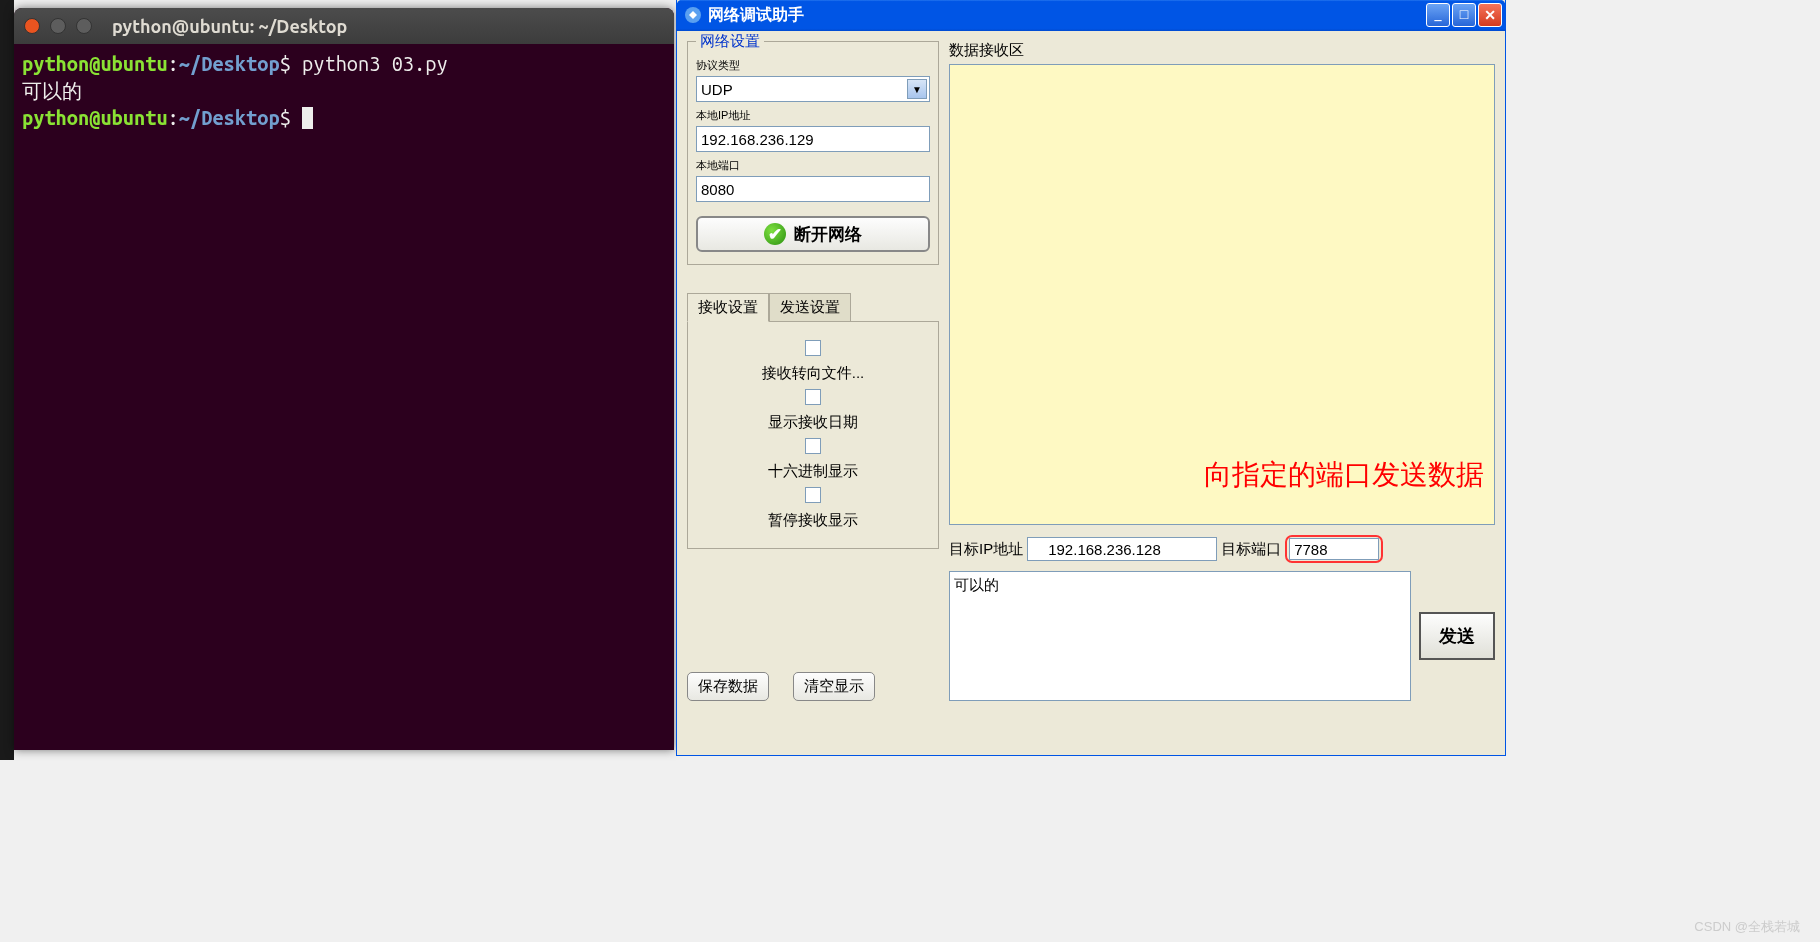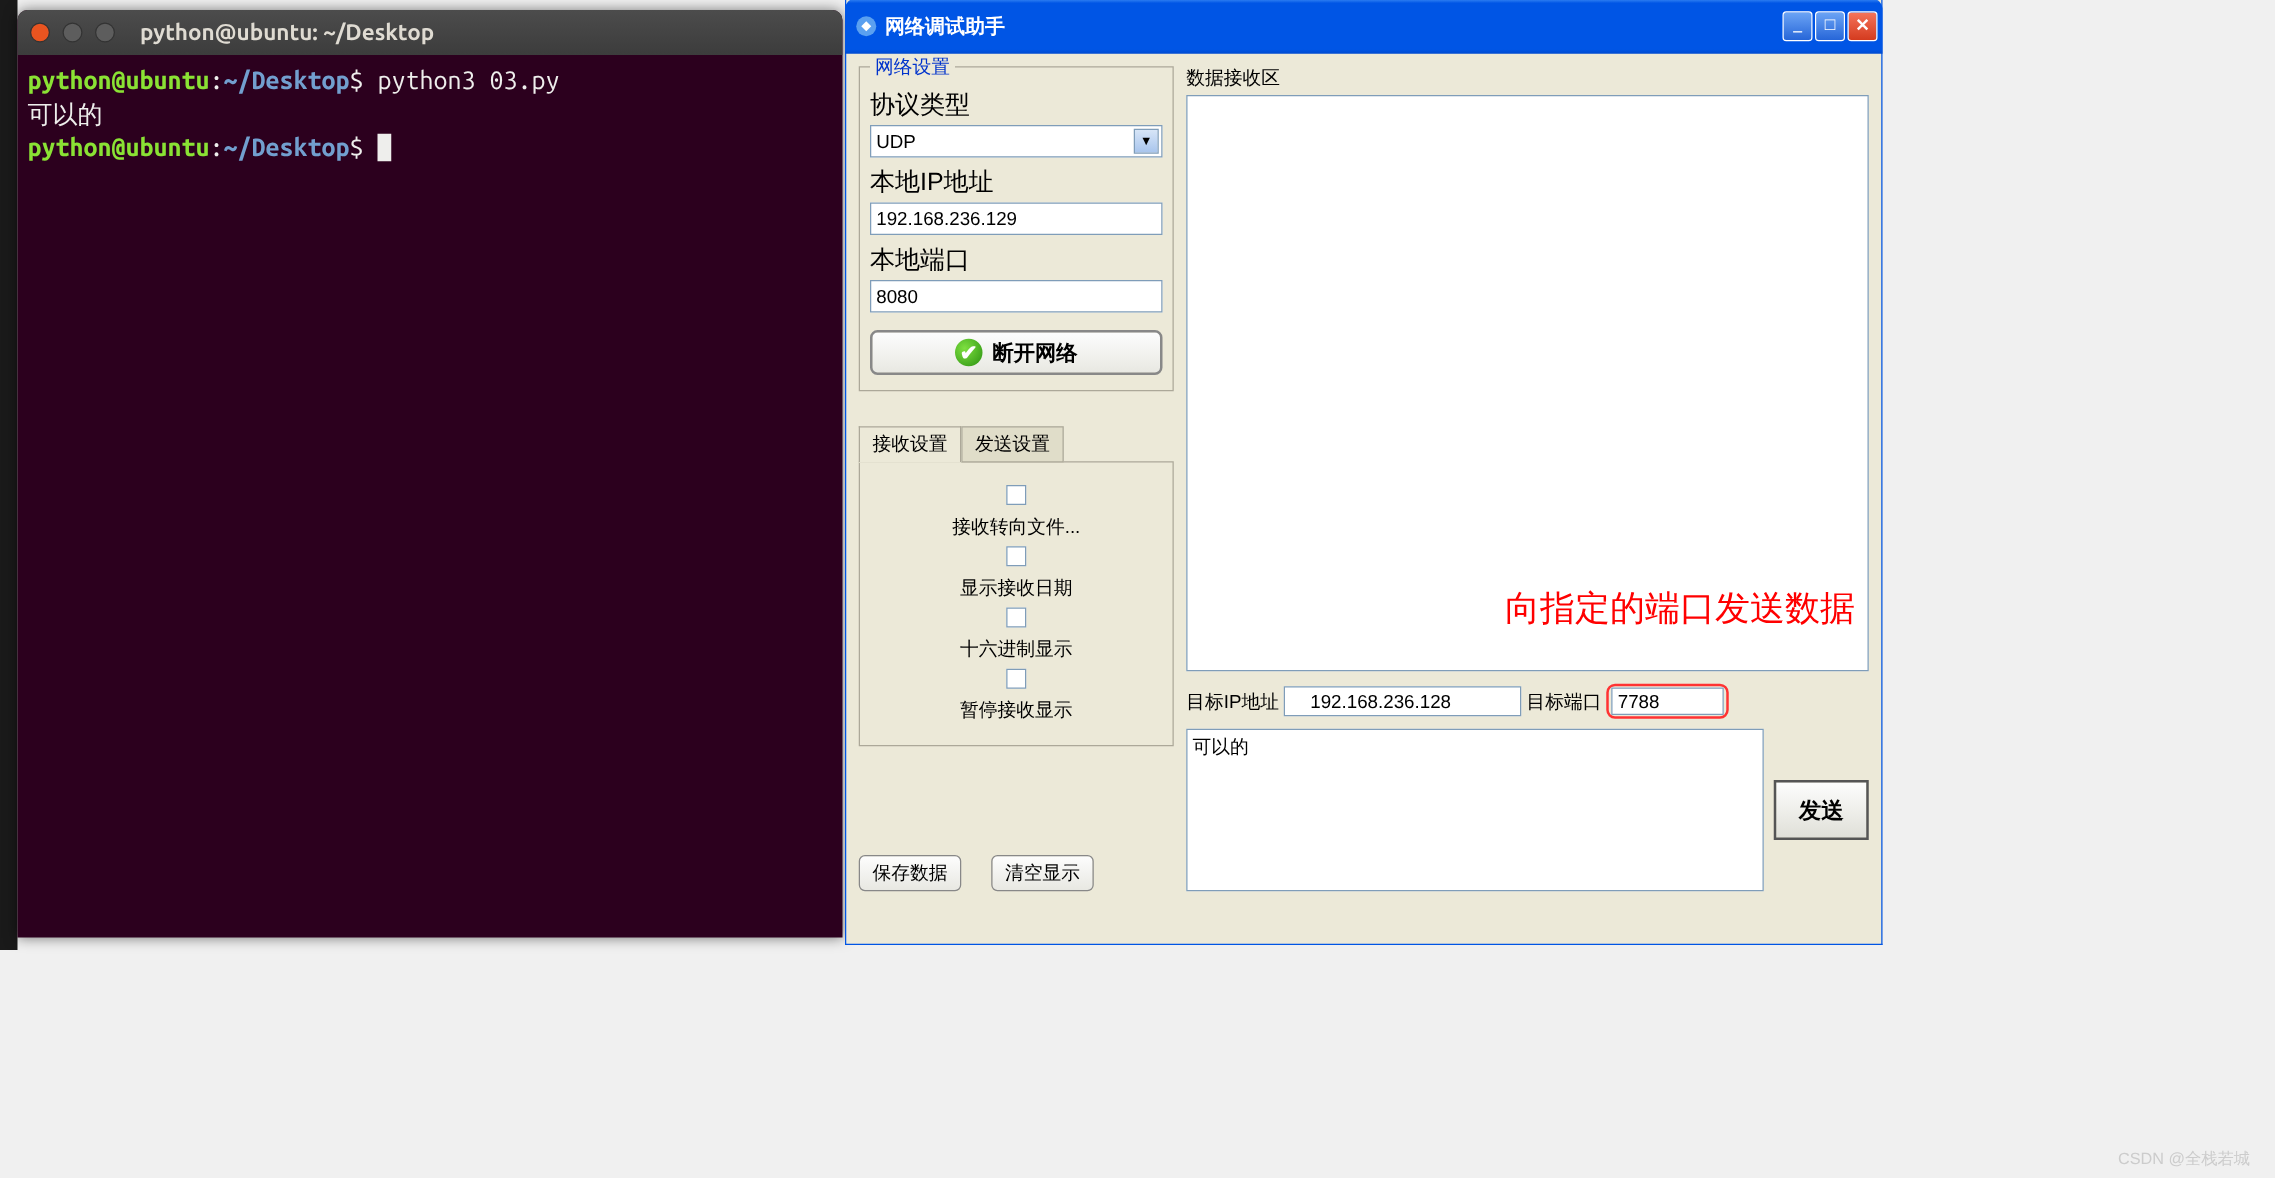--- a/index.html
+++ b/index.html
@@ -14,52 +14,52 @@
 .terminal-title { color: #dfdbd2; font-weight: bold; font-size: 18px; margin-left: 20px; font-family: "Ubuntu", sans-serif; }
 .terminal-body { padding: 6px 8px; font-family: "Ubuntu Mono", monospace; font-size: 20px; line-height: 1.35; }
 .t-line { white-space: pre; }
 .t-user { color: #8ae234; font-weight: bold; }
 .t-path { color: #729fcf; font-weight: bold; }
 .t-text { color: #eeeeec; }
 .t-cursor { display: inline-block; width: 11px; height: 22px; background: #eeeeec; vertical-align: text-bottom; }
 
 
 .xp-window { position: absolute; left: 676px; top: 0; width: 830px; height: 756px; background: #ece9d8; border: 1px solid #0055e5; border-top: none; }
-.xp-titlebar { height: 44px; background: linear-gradient(to bottom, #3b8af5 0%, #0055e5 8%, #0055e5 92%, #004ad0 100%); display: flex; align-items: center; padding: 0 4px 0 8px; border-radius: 8px 8px 0 0; margin: -1px -1px 0 -1px; }
+.xp-titlebar { height: 32px; background: linear-gradient(to bottom, #3b8af5 0%, #0055e5 8%, #0055e5 92%, #004ad0 100%); display: flex; align-items: center; padding: 0 4px 0 8px; border-radius: 8px 8px 0 0; margin: -1px -1px 0 -1px; }
 .xp-icon { width: 18px; height: 18px; margin-right: 6px; }
 .xp-title { color: white; font-weight: bold; font-size: 16px; font-family: Tahoma, sans-serif; flex: 1; }
 .xp-btns { display: flex; gap: 2px; }
 .xp-btn { width: 24px; height: 24px; border: 1px solid #fff; border-radius: 3px; background: linear-gradient(to bottom, #6ba4f5, #2766d8); color: white; font-weight: bold; font-size: 14px; display: flex; align-items: center; justify-content: center; font-family: Tahoma; }
 .xp-btn.cls { background: linear-gradient(to bottom, #f5745a, #d43b1f); }
 .xp-body { padding: 10px; display: flex; gap: 10px; height: 680px; }
 
 .left-panel { width: 252px; display: flex; flex-direction: column; }
 .fieldset { border: 1px solid #aca899; padding: 10px 8px 12px; margin-bottom: 10px; position: relative; }
 .fieldset-legend { color: #0033cc; font-size: 15px; position: absolute; top: -10px; left: 8px; background: #ece9d8; padding: 0 4px; }
-.fld-label { font-size: 20px; margin: 6px 0 3px; color: #000; }
+.fld-label { font-size: 11px; margin: 6px 0 3px; color: #000; }
 .fld-input, .fld-select { width: 100%; height: 26px; border: 1px solid #7f9db9; background: white; font-size: 15px; padding: 0 4px; font-family: sans-serif; }
 .fld-select { display: flex; align-items: center; justify-content: space-between; padding-right: 2px; }
 .sel-arrow { width: 20px; height: 20px; background: linear-gradient(to bottom, #d7e5f7, #a8c5ed); border: 1px solid #7f9db9; display: flex; align-items: center; justify-content: center; font-size: 10px; }
 .disconnect-btn { width: 100%; height: 36px; margin-top: 14px; border: 2px solid #888; border-radius: 6px; background: linear-gradient(to bottom, #fdfdfd, #e8e8e2); font-weight: bold; font-size: 17px; display: flex; align-items: center; justify-content: center; gap: 8px; }
 .chk-icon { width: 22px; height: 22px; border-radius: 50%; background: radial-gradient(circle at 35% 35%, #7ee040, #2a9010); display: flex; align-items: center; justify-content: center; color: white; font-weight: bold; }
 
 .tabs { display: flex; margin-top: 18px; }
 .tab { padding: 4px 10px; border: 1px solid #aca899; background: #ece9d8; font-size: 15px; position: relative; }
 .tab.active { border-bottom: 1px solid #ece9d8; z-index: 2; }
 .tab:not(.active) { background: #e0ddc9; }
 .tab-content { border: 1px solid #aca899; margin-top: -1px; padding: 12px 10px; background: #ece9d8; }
 .chk-row { display: flex; align-items: center; gap: 8px; margin: 6px 0; font-size: 15px; flex-direction: column; }
 .chkbox { width: 16px; height: 16px; border: 1px solid #7f9db9; background: white; }
 
 .bottom-btns { display: flex; gap: 24px; margin-top: auto; padding-top: 14px; }
 .sm-btn { padding: 4px 10px; border: 1px solid #888; border-radius: 5px; background: linear-gradient(to bottom, #fdfdfd, #e8e8e2); font-size: 15px; }
 
 .right-panel { flex: 1; display: flex; flex-direction: column; }
 .recv-label { font-size: 15px; margin-bottom: 4px; }
-.recv-area { flex: 1; border: 1px solid #7f9db9; background: #ffffff; position: relative; min-height: 390px; padding-left: 24px; }
+.recv-area { flex: 1; border: 1px solid #7f9db9; background: #fef9c3; position: relative; min-height: 390px; padding-left: 24px; }
 .annotation { position: absolute; right: 10px; bottom: 30px; color: #ff0000; font-size: 28px; font-family: SimSun, serif; }
 .target-row { display: flex; align-items: center; gap: 4px; margin-top: 10px; font-size: 15px; }
 .tgt-ip { width: 190px; height: 24px; border: 1px solid #7f9db9; background: white; font-size: 15px; padding: 0 20px; }
 .tgt-port-wrap { border: 2px solid #ff3333; border-radius: 7px; padding: 1px 2px; display: flex; align-items: center; }
 .tgt-port { width: 90px; height: 22px; border: 1px solid #7f9db9; background: white; font-size: 15px; padding: 0 4px; }
 .send-row { display: flex; gap: 8px; margin-top: 8px; align-items: stretch; }
 .send-area { flex: 1; height: 130px; border: 1px solid #7f9db9; background: white; font-size: 15px; padding: 4px; font-family: sans-serif; resize: none; }
 .send-btn { width: 76px; border: 2px solid #555; background: linear-gradient(to bottom, #fdfdfd, #e0e0d8); font-weight: bold; font-size: 18px; align-self: center; height: 48px; }
 
 .status-bar { position: absolute; bottom: 6px; left: 10px; right: 10px; display: flex; align-items: center; font-size: 15px; gap: 14px; }

